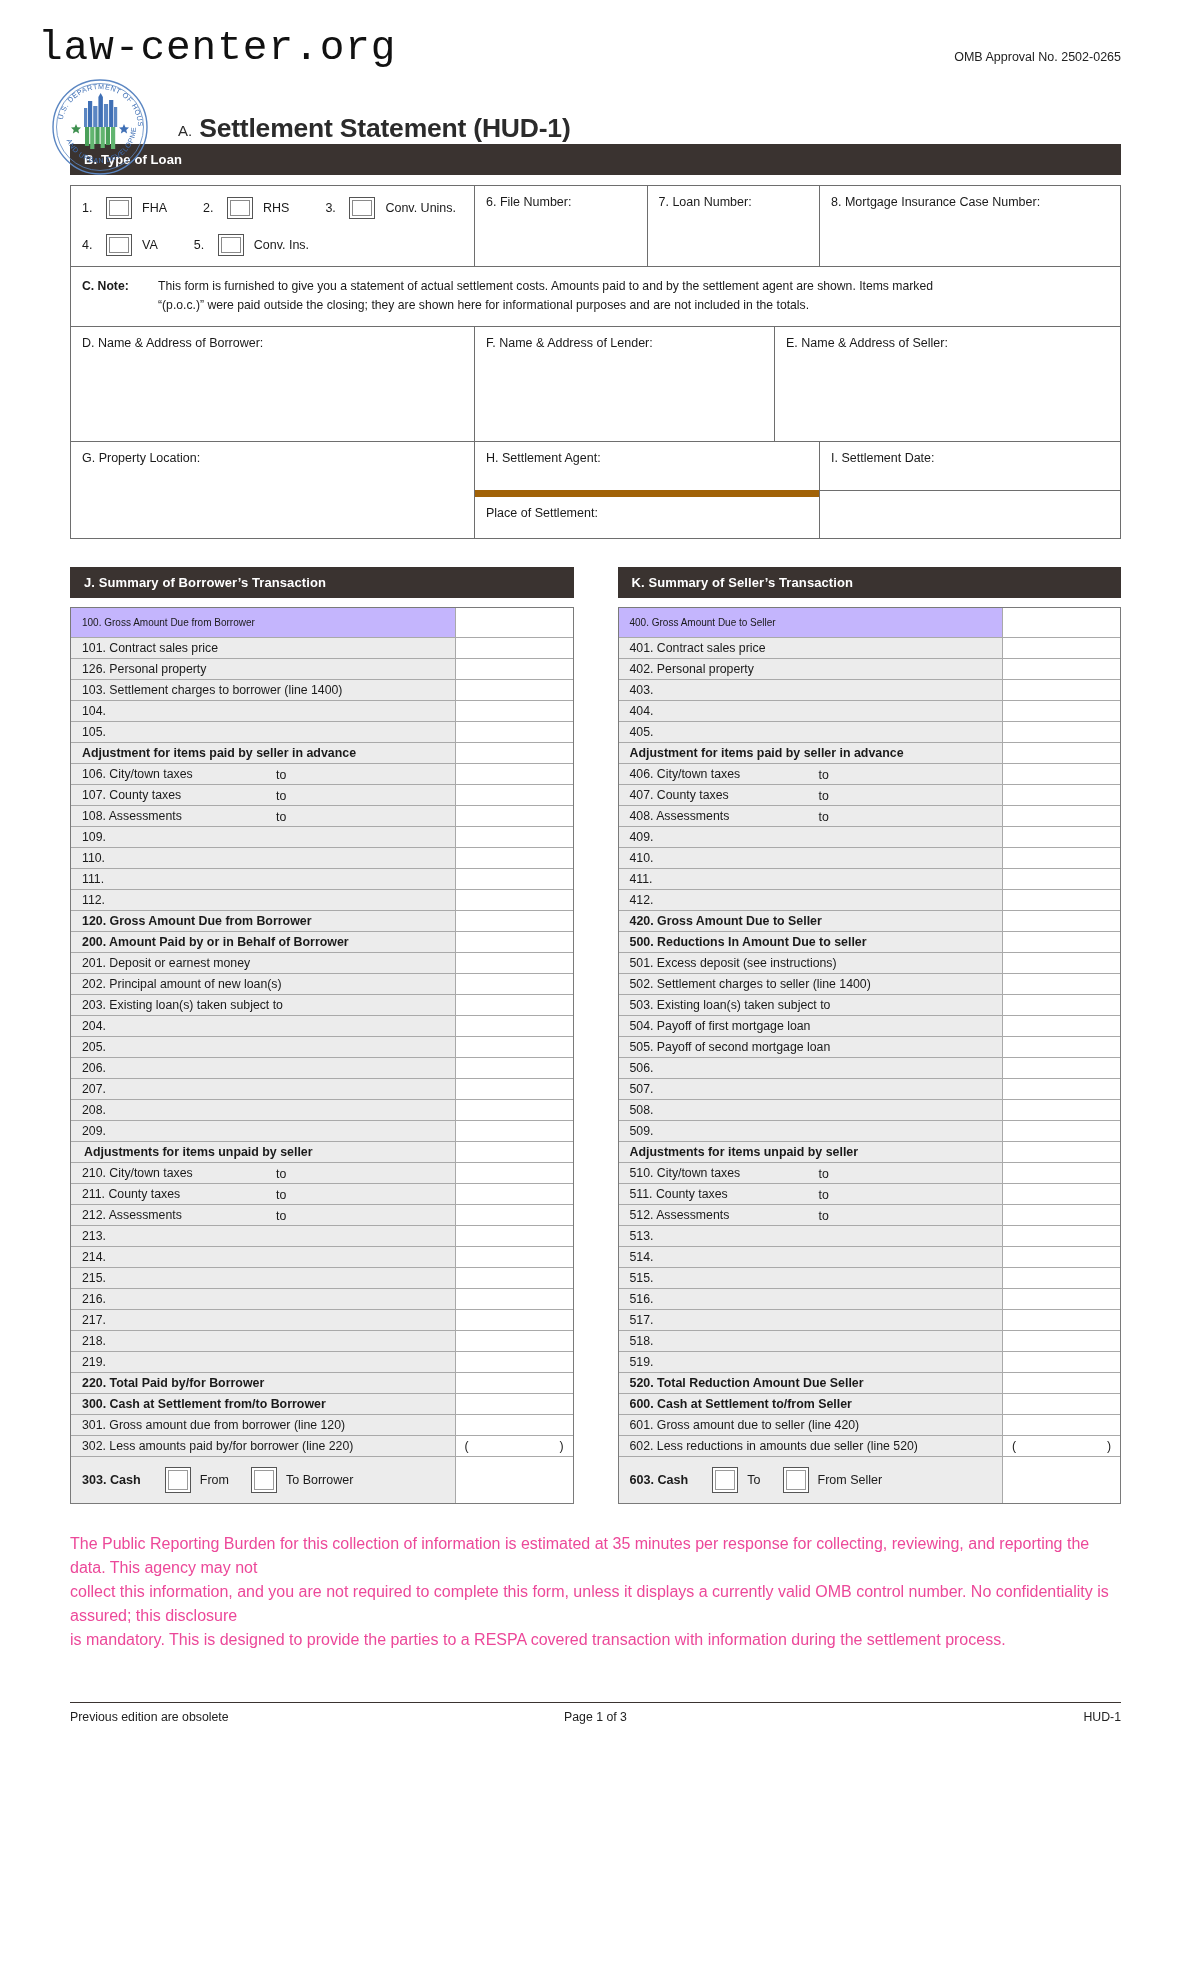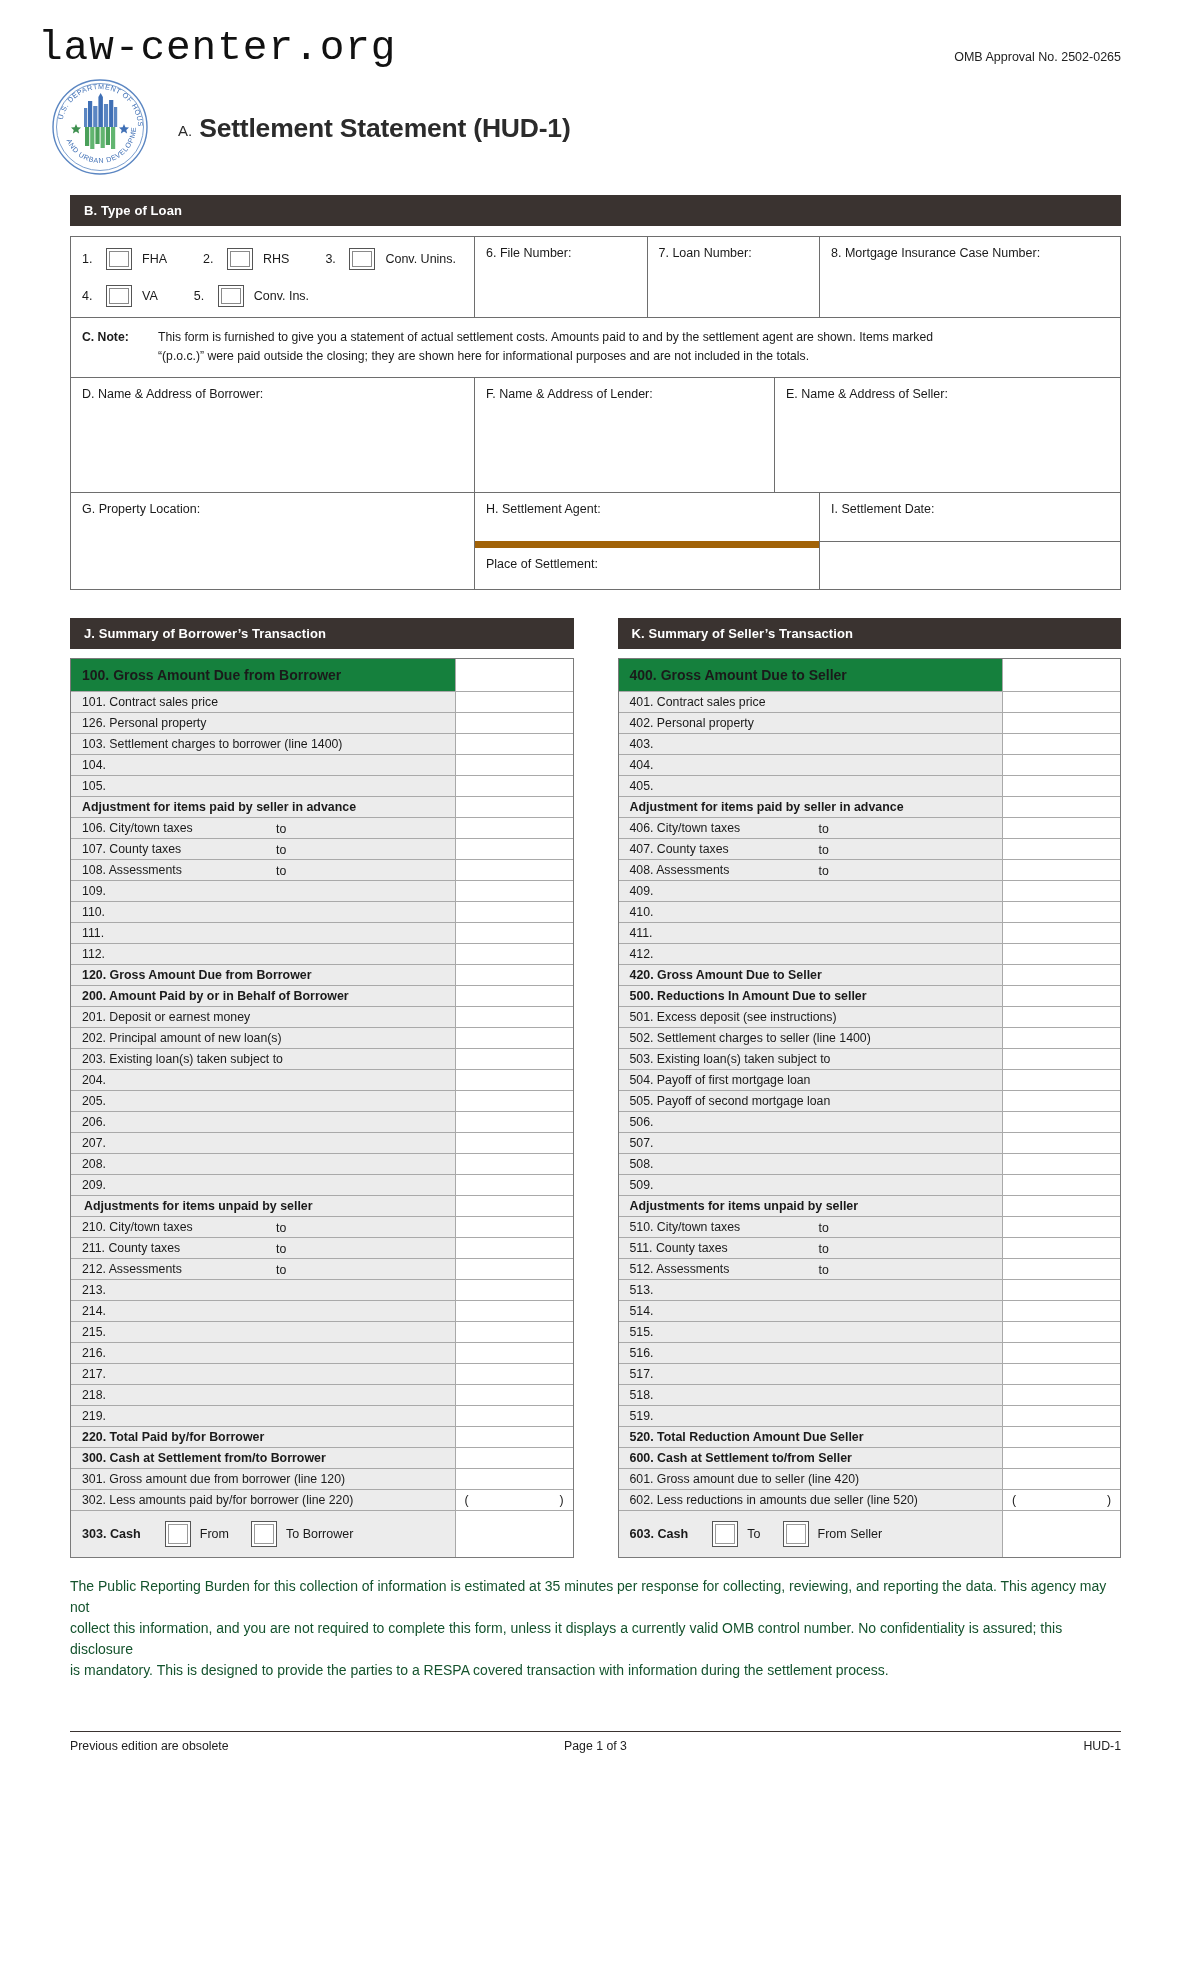--- a/index.html
+++ b/index.html
@@ -12,21 +12,21 @@
   .page {
     position: relative;
     width: 1191px;
     min-height: 1961px;
     margin: 0 auto;
     background: #fff;
     padding: 0 70px;
   }
 
   
-  .hdr { position: relative; padding-top: 26px; height: 195px; }
+  .hdr { position: relative; padding-top: 26px; height: 144px; }
   .brand {
     font-family: "Liberation Mono", "DejaVu Sans Mono", monospace;
     font-size: 41px;
     letter-spacing: 1px;
     color: #111;
     margin: 0 0 0 -32px;
     font-weight: 400;
     line-height: 1.1;
   }
   .omb {
@@ -133,23 +133,23 @@
     position: relative;
     min-width: 0;
   }
   .tamt {
     width: 118px;
     flex: 0 0 118px;
     background: #fff;
     border-left: 1px solid #a9a9a9;
   }
   .section-title {
-    font-weight: bold;
-    background: #15803d;
-    font-size: 14px;
+    font-weight: normal;
+    background: #c4b5fd;
+    font-size: 10px;
   }
   .tall { min-height: 30px; }
   .tall .tlabel { padding-top: 8px; padding-bottom: 8px; }
   .sub-bold { font-weight: bold; font-size: 12.4px; }
   .to-mark {
     position: absolute;
     left: 205px;
     bottom: 2px;
     font-size: 12.3px;
   }
@@ -170,24 +170,24 @@
   .cbox2::after {
     content: "";
     position: absolute; left: 2px; top: 2px; right: 2px; bottom: 2px;
     border: 1px solid #9a9a9a;
   }
   .cash-word { font-size: 12.5px; margin: 0 22px 0 9px; }
   .cash-word-last { font-size: 12.5px; margin-left: 9px; }
 
   
   .burden {
-    margin-top: 18px;
-    font-size: 14px;
+    margin-top: 28px;
+    font-size: 16px;
     line-height: 1.5;
-    color: #14532d;
+    color: #ec4899;
   }
   .footline { border-top: 1.6px solid #3a3330; margin-top: 50px; }
   .footrow {
     display: flex;
     justify-content: space-between;
     font-size: 12.3px;
     padding-top: 7px;
     color: #222;
   }
   .footcenter { position: absolute; left: 50%; transform: translateX(-50%); }

